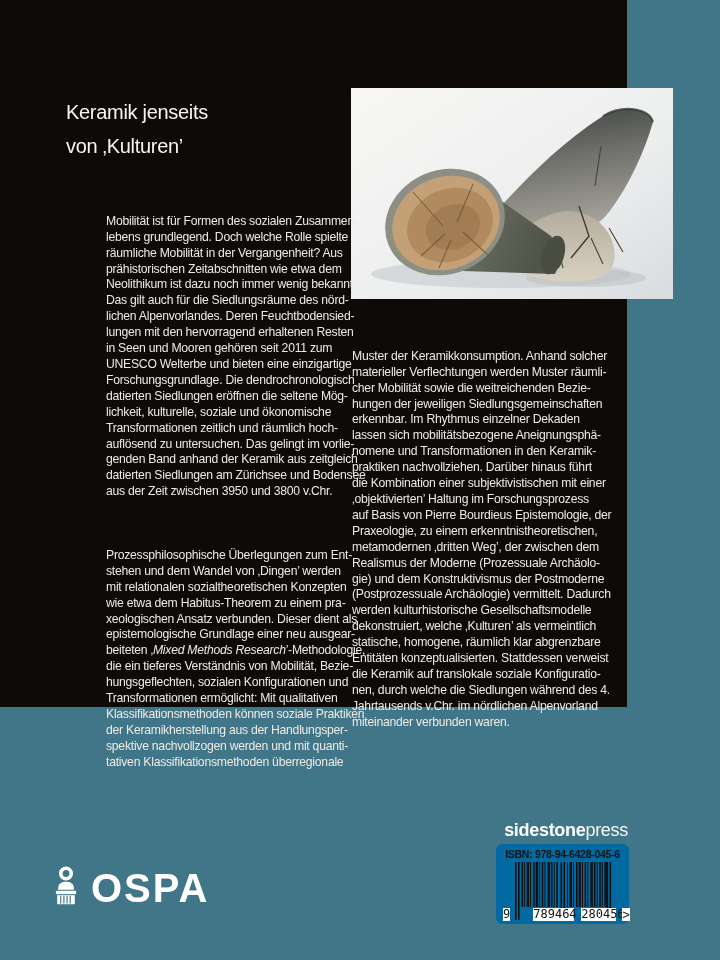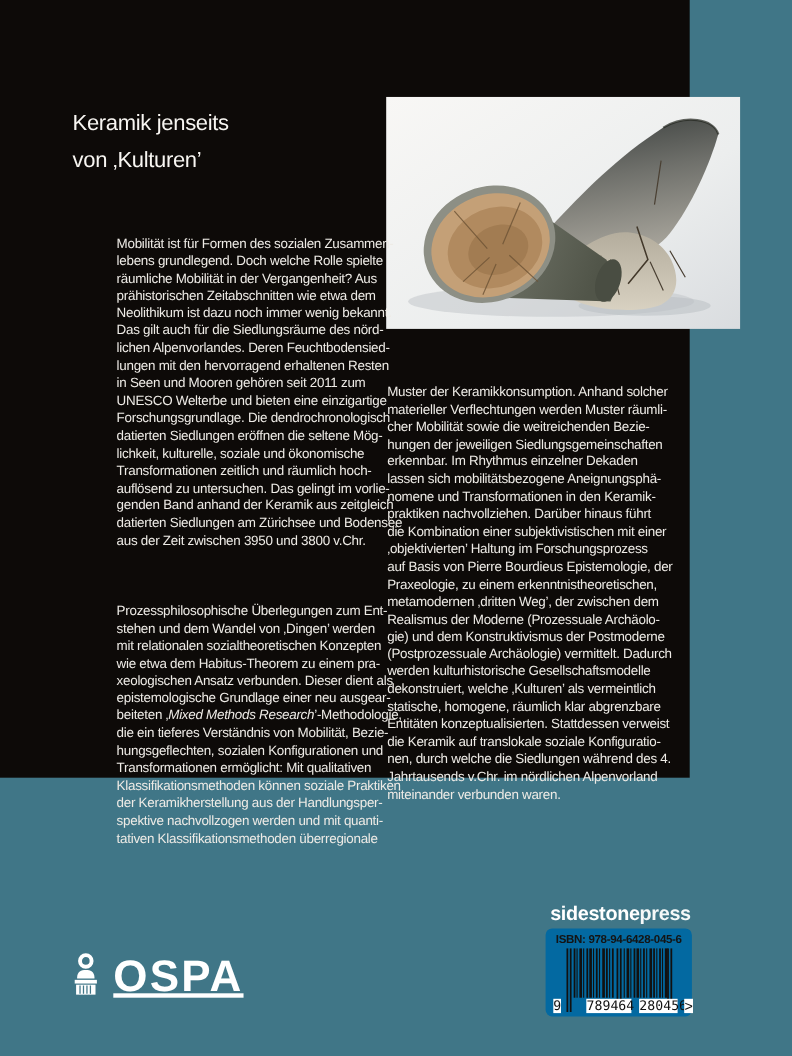--- a/index.html
+++ b/index.html
@@ -26,35 +26,35 @@
     position:absolute; color:#eeebe6;
     font-size:12.2px; line-height:15.9px; letter-spacing:-0.25px;
     white-space:pre;
   }
   .col-left  { left:66px;  top:182px; width:292px;margin-left:40px; }
   .col-right { left:352px; top:317px; width:278px; }
   .para + .para { margin-top:16px; }
   .italic { font-style:italic; }
   
   .ospa {
-    position:absolute; left:64px; top:866px; color:#ffffff;text-decoration:underline;
+    position:absolute; left:52px; top:866px; color:#ffffff;
   }
   .ospa-row { display:flex; align-items:flex-end; gap:11px; }
   .ospa-wordmark {
     font-size:40px; font-weight:bold; letter-spacing:2px; line-height:40px;
   }
   .ospa-tagline {
     margin-top:4px; font-size:14px; letter-spacing:-0.2px; color:#f2f5f6;
   }
   .publisher {
     position:absolute; right:92px; top:820px;
     color:#ffffff; font-size:18px; letter-spacing:-0.3px; white-space:nowrap;
   }
   .publisher .bold { font-weight:bold;text-align:center; }
-  .publisher .light { font-weight:bold; opacity:0.95; }
+  .publisher .light { font-weight:normal; opacity:0.95; }
   .barcode-box {
     position:absolute; left:496px; top:844px; width:133px; height:80px;
     background:#0369a1; border-radius:6px; padding:4px 7px 4px 7px;
   }
   .isbn-label {
     text-align:center; color:#141414; font-weight:bold;
     font-size:10.5px; letter-spacing:-0.3px; white-space:nowrap;
   }
   .barcode-wrap { position:relative; margin-top:2px; height:58px; }
   .barcode-svg { position:absolute; left:0; top:0; }

